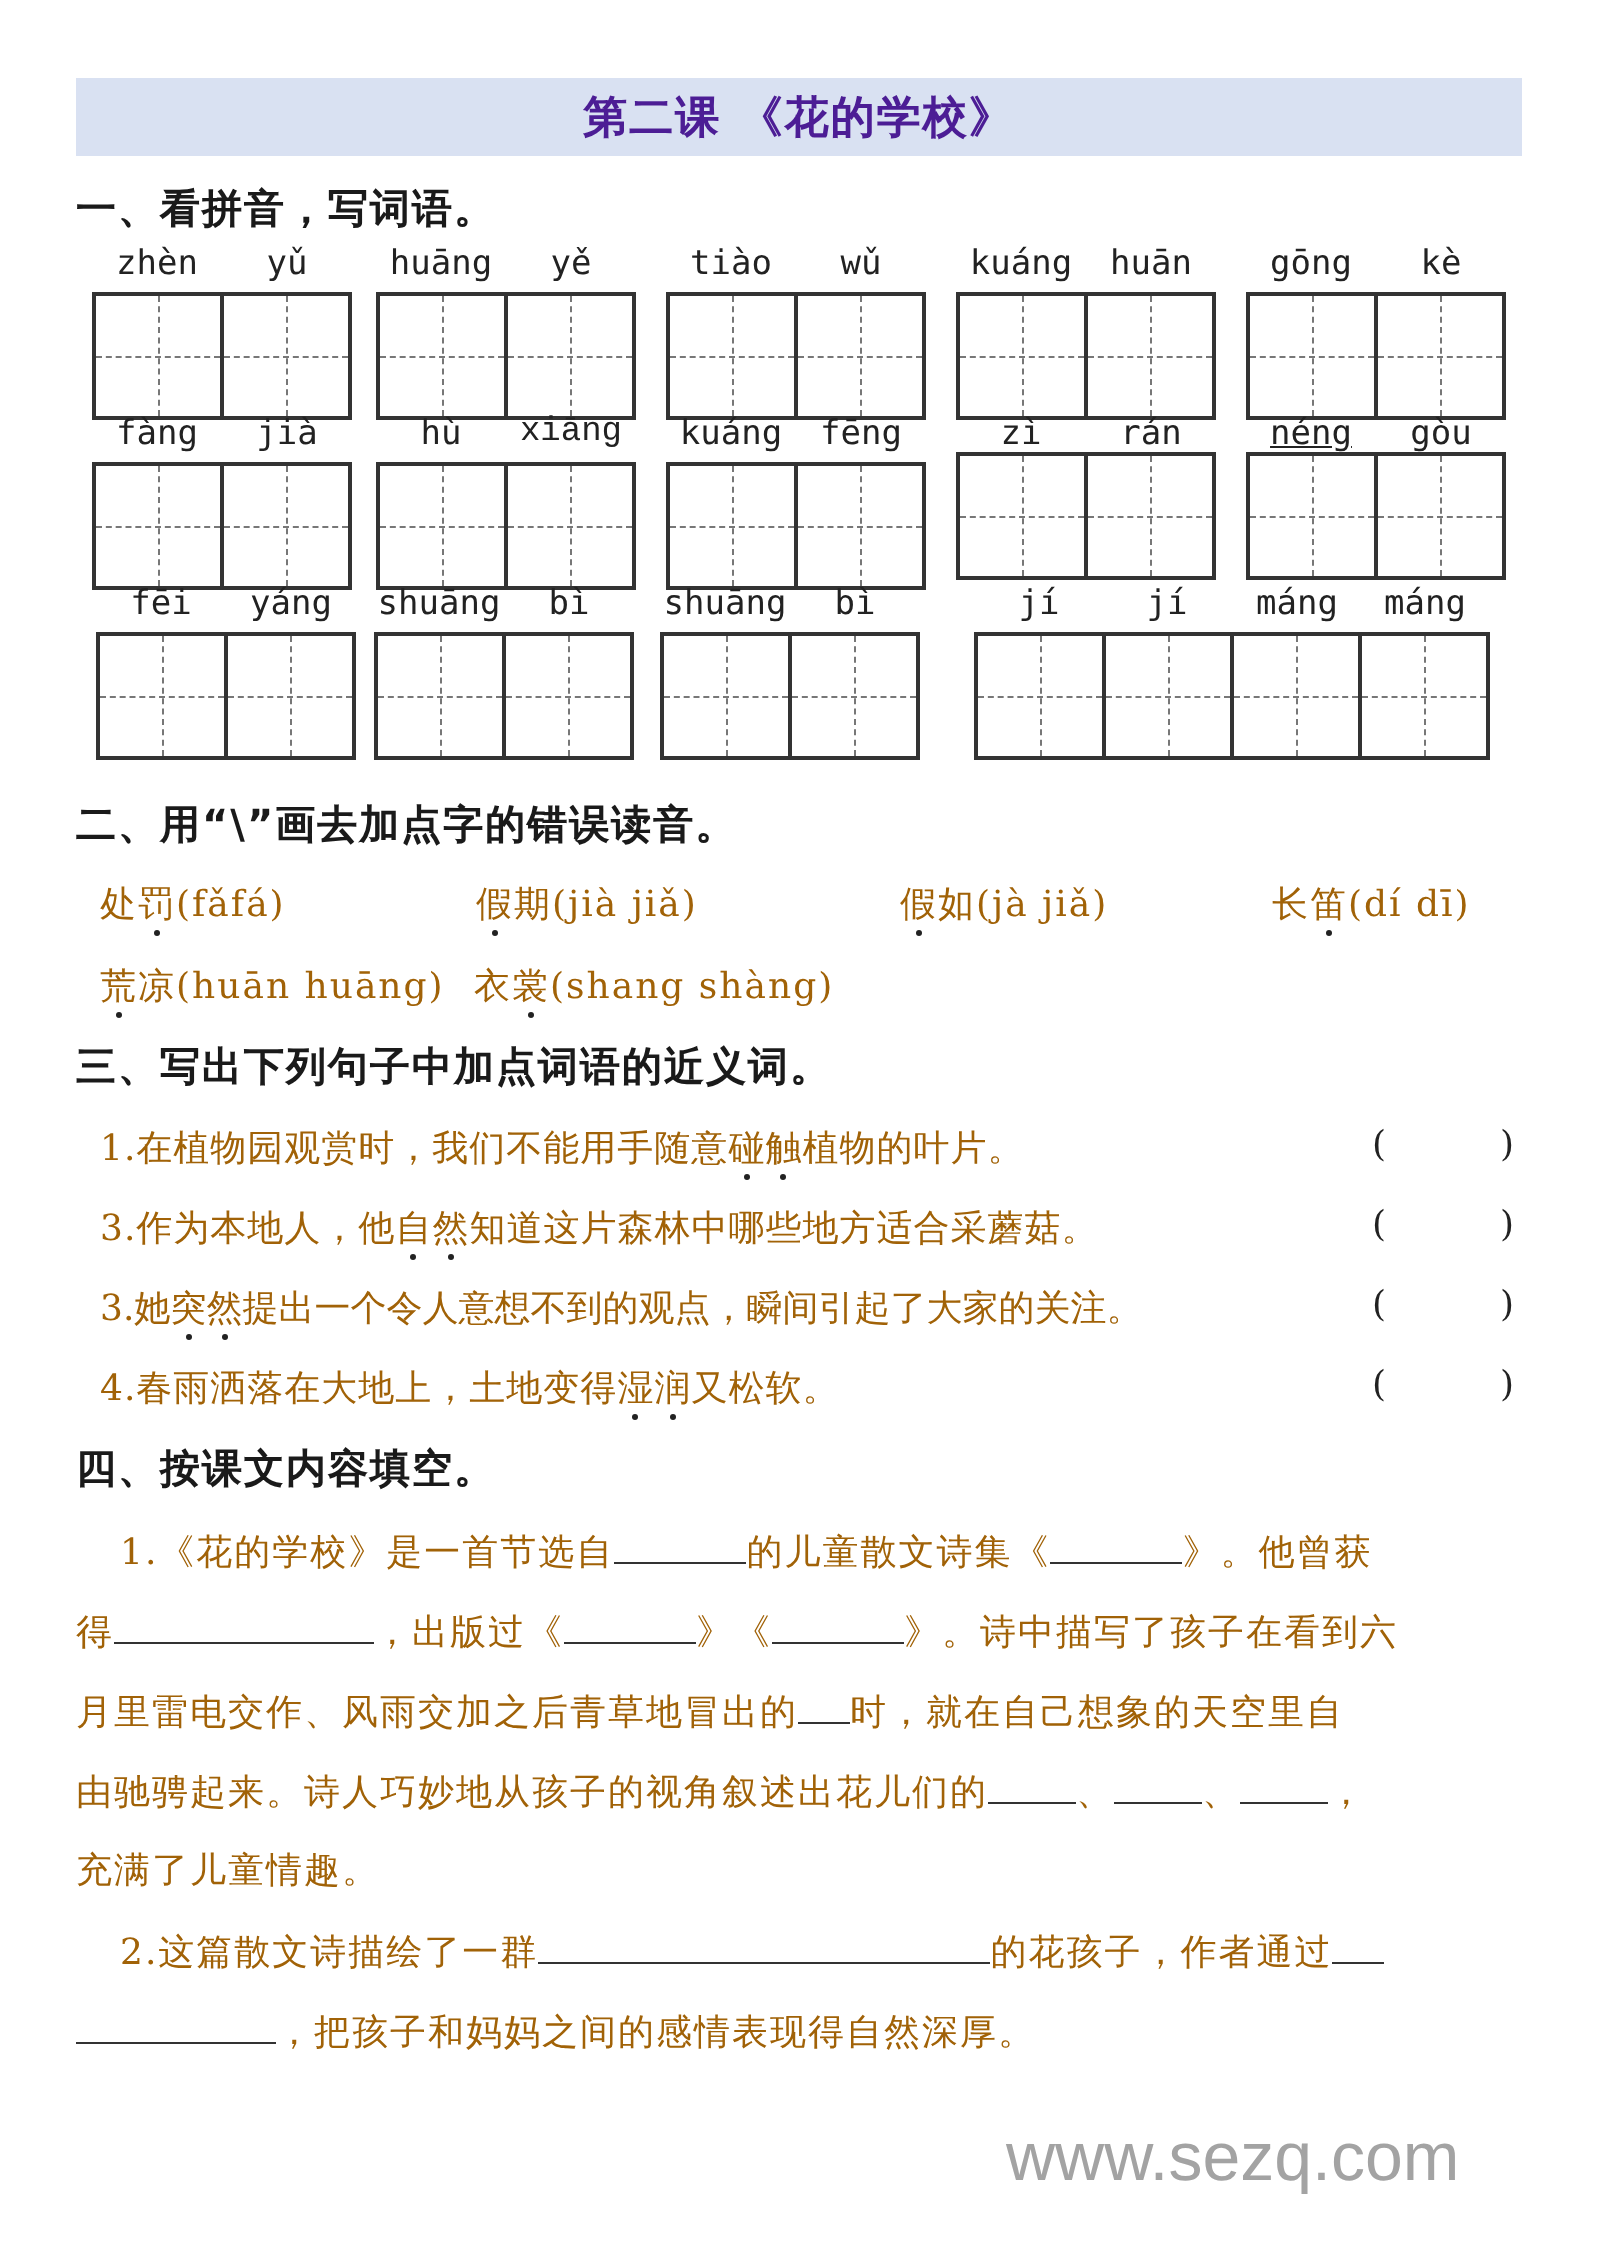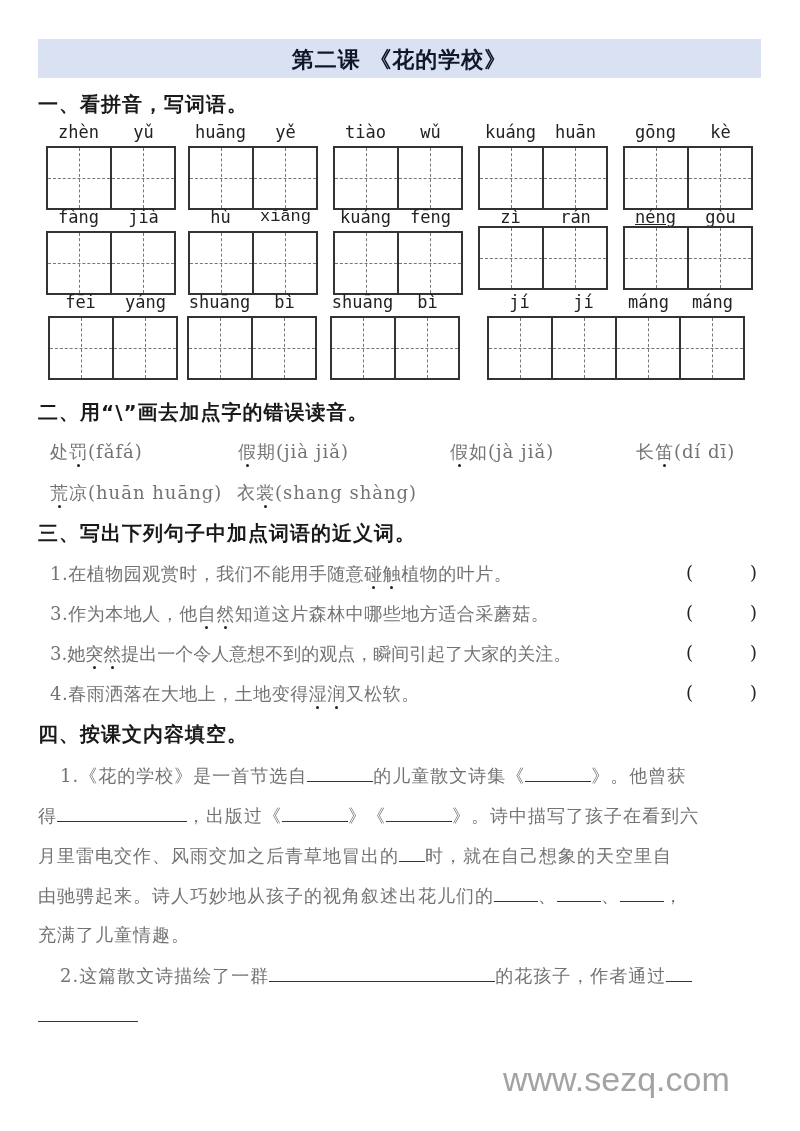--- a/index.html
+++ b/index.html
@@ -1,29 +1,29 @@
 <!DOCTYPE html>
 <html><head>
 <meta charset="utf-8">
 <style>
   html, body { margin:0; padding:0; background:#ffffff; }
   body { width:800px; height:1131px; position:relative; overflow:hidden;
          font-family:"DejaVu Serif","Liberation Serif",serif; color:#1a1a1a; }
   .abs { position:absolute; }
   .title-band { left:38px; top:39px; width:723px; height:39px; background:#d9e1f2; }
   .title-text { left:0; top:0; width:723px; height:39px; line-height:41px; text-align:center;
-                font-family:"DejaVu Sans","Liberation Sans",sans-serif; font-weight:bold; font-size:22px; color:#0f172a; letter-spacing:1px; }
+                font-family:"DejaVu Sans","Liberation Sans",sans-serif; font-weight:bold; font-size:22px; color:#4c1d95; letter-spacing:1px; }
   .section-heading { font-family:"DejaVu Sans","Liberation Sans",sans-serif; font-weight:bold; font-size:20px; color:#1a1a1a; white-space:nowrap; letter-spacing:1px; }
   .pinyin { font-family:"DejaVu Sans Mono","Liberation Mono",monospace; font-size:17px; color:#222; white-space:nowrap; text-align:center; }
   .tian-group { display:flex; border:2px solid #333; box-sizing:border-box; height:64px; }
   .tian-cell { flex:1; position:relative; border-right:2px solid #333; }
   .tian-cell:last-child { border-right:none; }
   .tian-cell::before { content:""; position:absolute; left:50%; top:0; bottom:0; border-left:1.5px dashed #777; }
   .tian-cell::after { content:""; position:absolute; top:50%; left:0; right:0; border-top:1.5px dashed #777; }
-  .line-text { font-size:18px; color:#737373; white-space:nowrap; letter-spacing:1px; }
+  .line-text { font-size:18px; color:#a16207; white-space:nowrap; letter-spacing:1px; }
   .dot { position:relative; }
   .dot::after { content:""; position:absolute; left:50%; bottom:-5px; width:3px; height:3px; margin-left:-1.5px; background:#222; border-radius:50%; }
   .paren { font-size:18px; color:#222; }
   .blank { display:inline-block; border-bottom:1.5px solid #333; height:18px; vertical-align:baseline; }
   .watermark { font-family:"Liberation Sans","DejaVu Sans",sans-serif; font-size:34px; color:#a3a3a3; }
 </style>
 </head>
 <body>
 
 <div class="abs title-band">
@@ -228,16 +228,16 @@
 
 <div class="abs line-text" style="left:38px; top:923px;">
   <span>充满了儿童情趣。</span>
 </div>
 
 <div class="abs line-text" style="left:60px; top:963px;">
   <span>2.这篇散文诗描绘了一群</span><span class="blank" style="width:226px;"></span><span>的花孩子，作者通过</span><span class="blank" style="width:26px;"></span>
 </div>
 
 <div class="abs line-text" style="left:38px; top:1003px;">
-  <span class="blank" style="width:100px;"></span>
+  <span class="blank" style="width:100px;"></span><span>，把孩子和妈妈之间的感情表现得自然深厚。</span>
 </div>
 
 <div class="abs watermark" style="left:503px; top:1060px;">www.sezq.com</div>
 
 </body></html>

